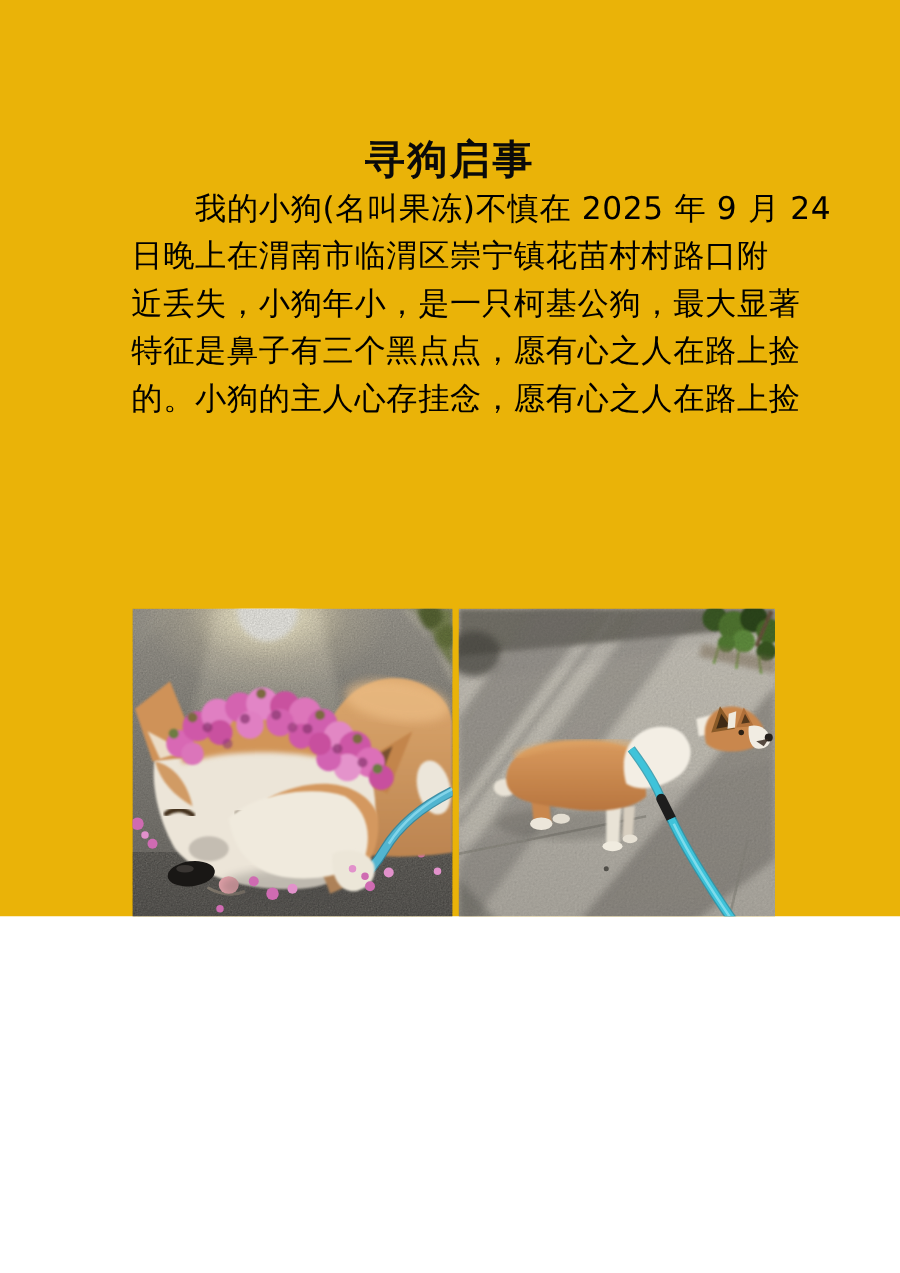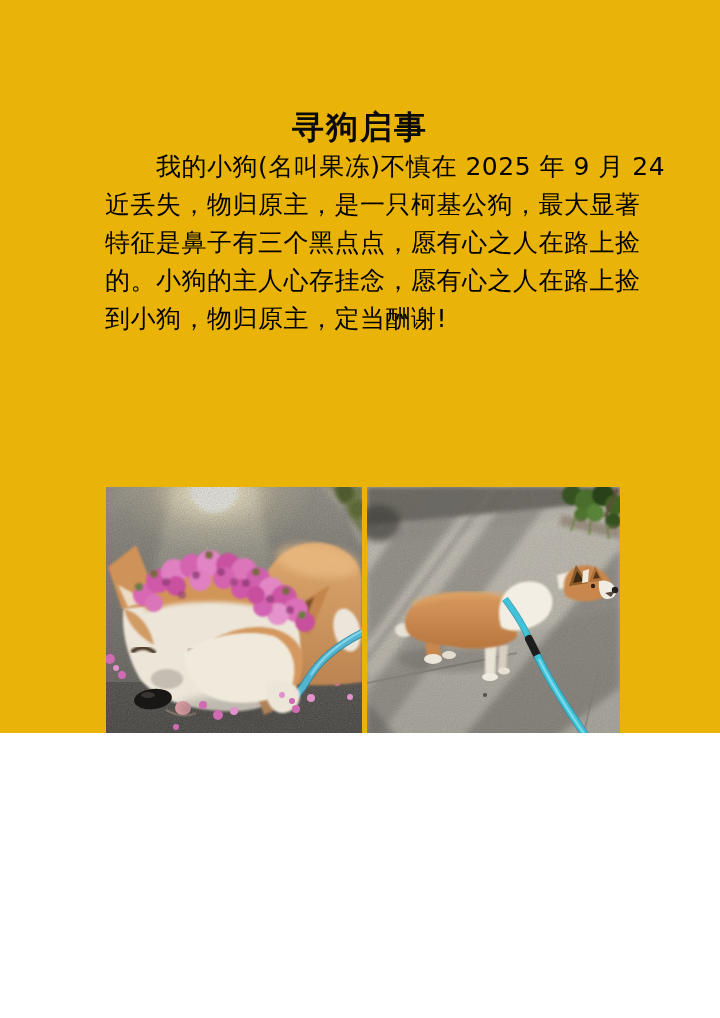--- a/index.html
+++ b/index.html
@@ -34,24 +34,24 @@
 </style>
 </head>
 <body>
 
 <div class="page">
 
   <h1 class="doc-title">寻狗启事</h1>
 
   <div class="doc-body">
     <div class="bline indent">我的小狗(名叫果冻)不慎在 2025 年 9 月 24</div>
-    <div class="bline">近丢失，物归原主，是一只柯基公狗，最大显著</div>
+    <div class="bline">日晚上在渭南市临渭区崇宁镇花苗村村路口附</div>
+    <div class="bline">近丢失，小狗年小，是一只柯基公狗，最大显著</div>
     <div class="bline">特征是鼻子有三个黑点点，愿有心之人在路上捡</div>
     <div class="bline">的。小狗的主人心存挂念，愿有心之人在路上捡</div>
-    <div class="bline">到小狗，物归原主，定当酬谢!</div>
 
   </div>
 
   <div class="photos">
 
     <svg class="photo" width="256" height="295" viewBox="0 0 256 295" xmlns="http://www.w3.org/2000/svg">
       <defs>
         <linearGradient id="Lroad" x1="0" y1="0" x2="0" y2="1">
           <stop offset="0" stop-color="#aaa69c"></stop>
           <stop offset="0.35" stop-color="#918e86"></stop>

